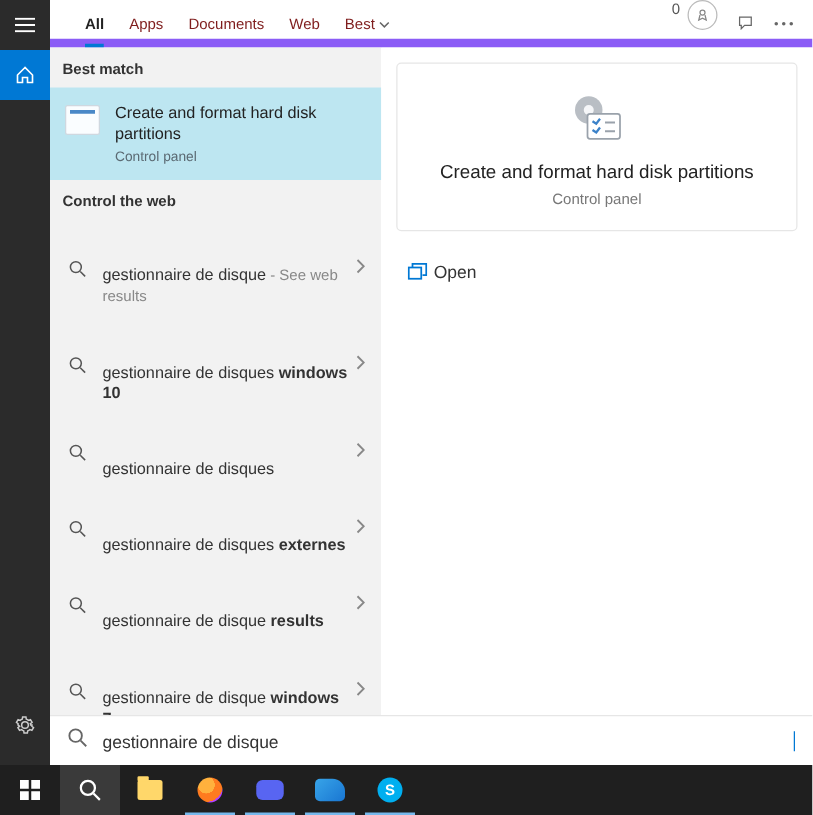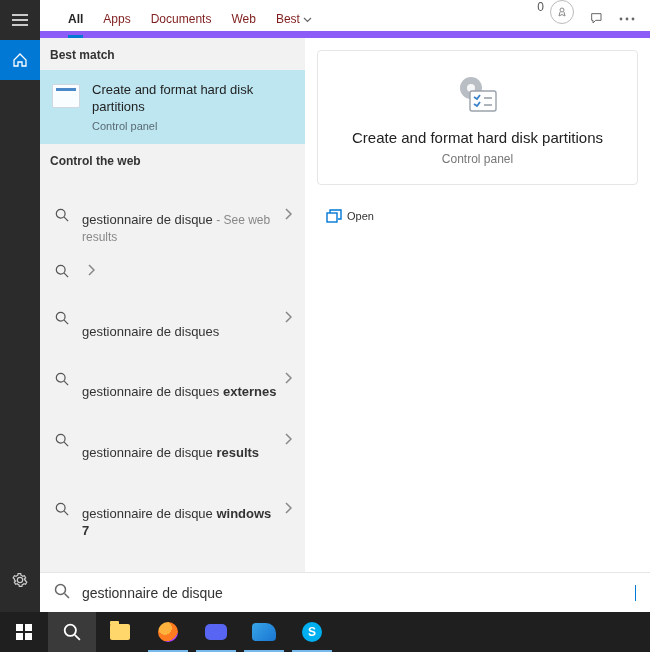--- a/index.html
+++ b/index.html
@@ -41,21 +41,21 @@
     .web-text .bold { font-weight:600; }
     .web-chev { color:#888; width:18px; text-align:center; }
 
     
     .detail-card { border:1px solid #e6e6e6; border-radius:4px; padding:24px 12px 18px; text-align:center; margin-bottom:16px; }
     .detail-icon { width:44px; height:40px; margin:0 auto 14px; position:relative; }
     .detail-title { font-size:15px; color:#222; }
     .detail-sub { font-size:12px; color:#777; margin-top:6px; }
     .action-row { display:flex; align-items:center; padding:8px 4px; cursor:pointer; }
     .action-ic { width:26px; color:#0078d4; display:flex; justify-content:center; }
-    .action-label { font-size:11px; color:#333; }
+    .action-label { font-size:14px; color:#333; }
 
     
     .searchbar { position:absolute; left:40px; right:0; bottom:40px; height:40px; background:#fff; border-top:1px solid #e6e6e6; display:flex; align-items:center; padding:0 14px; }
     .searchbar .sicon { color:#666; margin-right:12px; }
     .searchbar .sinput { flex:1; border:none; outline:none; font-size:14px; color:#333; background:transparent; }
     .caret { width:1px; height:16px; background:#0078d4; animation:blink 1s step-end infinite; }
     @keyframes blink { 50% { opacity:0; } }
 
     
     .taskbar { position:absolute; left:0; right:0; bottom:0; height:40px; background:#1f1f1f; display:flex; align-items:center; }
@@ -149,20 +149,21 @@
               <path d="M2 1l5 5-5 5" fill="none" stroke="#888" stroke-width="1.5"></path>
             </svg></span>
         </div>
         <div class="web-item">
           <span class="web-icon">
             <svg width="14" height="14" viewBox="0 0 16 16">
               <circle cx="6.5" cy="6.5" r="5" fill="none" stroke="#555" stroke-width="1.4"></circle>
               <line x1="10.5" y1="10.5" x2="15" y2="15" stroke="#555" stroke-width="1.4"></line>
             </svg>
           </span>
+          <span class="web-text"><span>gestionnaire de disques </span><span class="bold">windows 10</span></span>
           <span class="web-chev"><svg width="8" height="12">
               <path d="M2 1l5 5-5 5" fill="none" stroke="#888" stroke-width="1.5"></path>
             </svg></span>
         </div>
         <div class="web-item">
           <span class="web-icon">
             <svg width="14" height="14" viewBox="0 0 16 16">
               <circle cx="6.5" cy="6.5" r="5" fill="none" stroke="#555" stroke-width="1.4"></circle>
               <line x1="10.5" y1="10.5" x2="15" y2="15" stroke="#555" stroke-width="1.4"></line>
             </svg>

